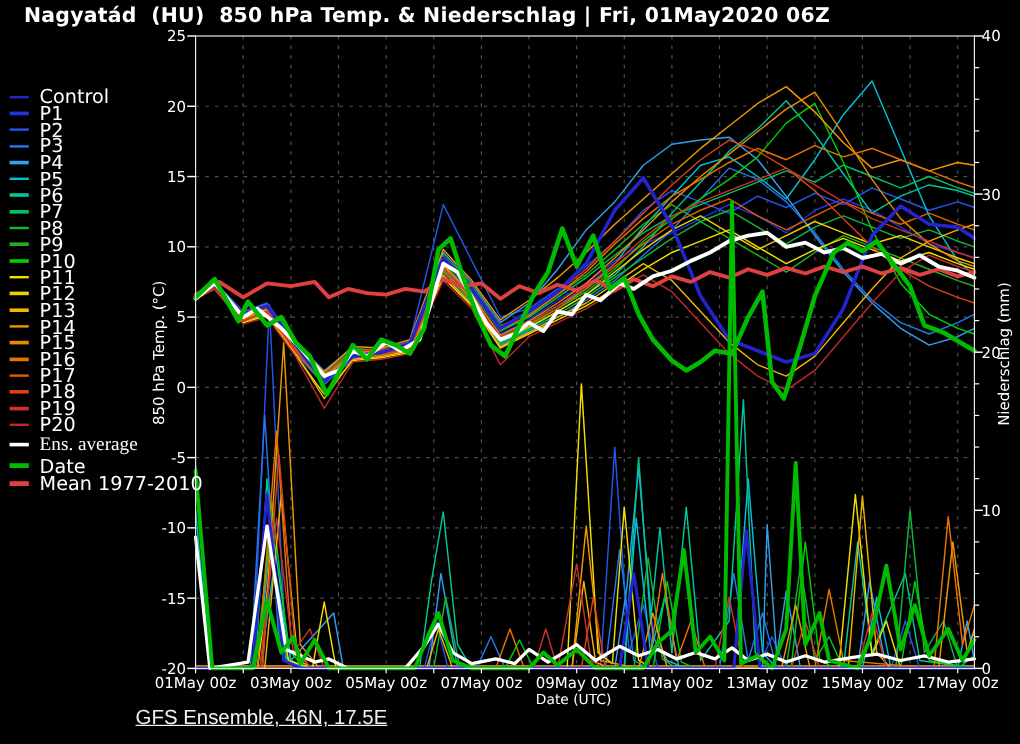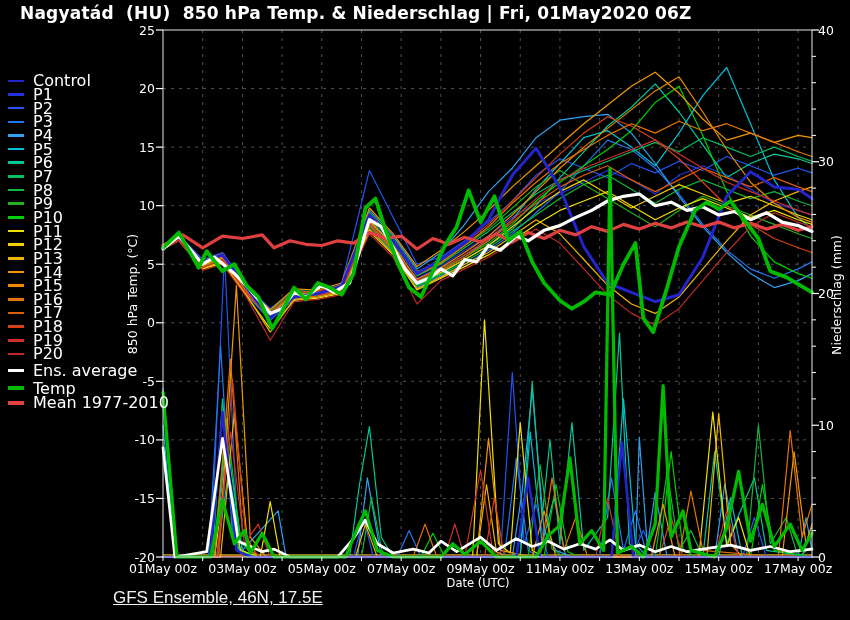--- a/index.html
+++ b/index.html
@@ -6,21 +6,21 @@
   #app{position:relative;width:850px;height:620px;background:#000;overflow:hidden;
        font-family:"DejaVu Sans",sans-serif;}
   #plot-svg{position:absolute;left:0;top:0;}
   #chart-title{position:absolute;top:3px;left:20px;right:0;text-align:left;
        color:#fff;font-size:17px;font-weight:bold;white-space:pre;letter-spacing:0.2px;}
   #legend{position:absolute;left:8px;top:74px;}
   .legend-item{display:flex;align-items:center;height:13.66px;}
   .legend-item .swatch{display:inline-block;width:16px;height:2.6px;margin-right:9px;flex:0 0 16px;}
   .legend-item.thick .swatch{height:3.6px;}
   .legend-item .legend-label{color:#fff;font-size:16px;line-height:13px;white-space:nowrap;}
-  .legend-item.gap1{margin-top:3px;}
+  .legend-item.gap1{margin-top:3px;font-family:Liberation Serif, serif;}
   .legend-item.gap2{margin-top:4px;}
   .legend-item.gap3{margin-top:1px;}
   .footer-text{position:absolute;color:#f2f2f2;font-size:17px;
        font-family:"Liberation Sans",sans-serif;white-space:nowrap;}
   #footer-left{left:113px;top:588px;text-decoration:underline;}
   #footer-right{left:650px;top:589px;}
 </style>
 </head>
 <body>
 
@@ -317,21 +317,21 @@
       <div class="legend-item">
         <span class="swatch" style="background: rgb(192, 40, 40);"></span>
         <span class="legend-label">P20</span>
       </div>
       <div class="legend-item thick gap1">
         <span class="swatch" style="background: rgb(255, 255, 255);"></span>
         <span class="legend-label">Ens. average</span>
       </div>
       <div class="legend-item thick gap2">
         <span class="swatch" style="background: rgb(0, 187, 0);"></span>
-        <span class="legend-label">Temp</span>
+        <span class="legend-label">Date</span>
       </div>
       <div class="legend-item thick gap3">
         <span class="swatch" style="background: rgb(224, 64, 64);"></span>
         <span class="legend-label">Mean 1977-2010</span>
       </div>
     </div>
   <div id="footer-left" class="footer-text">GFS Ensemble, 46N, 17.5E</div>
 </div>
 
 </body></html>

